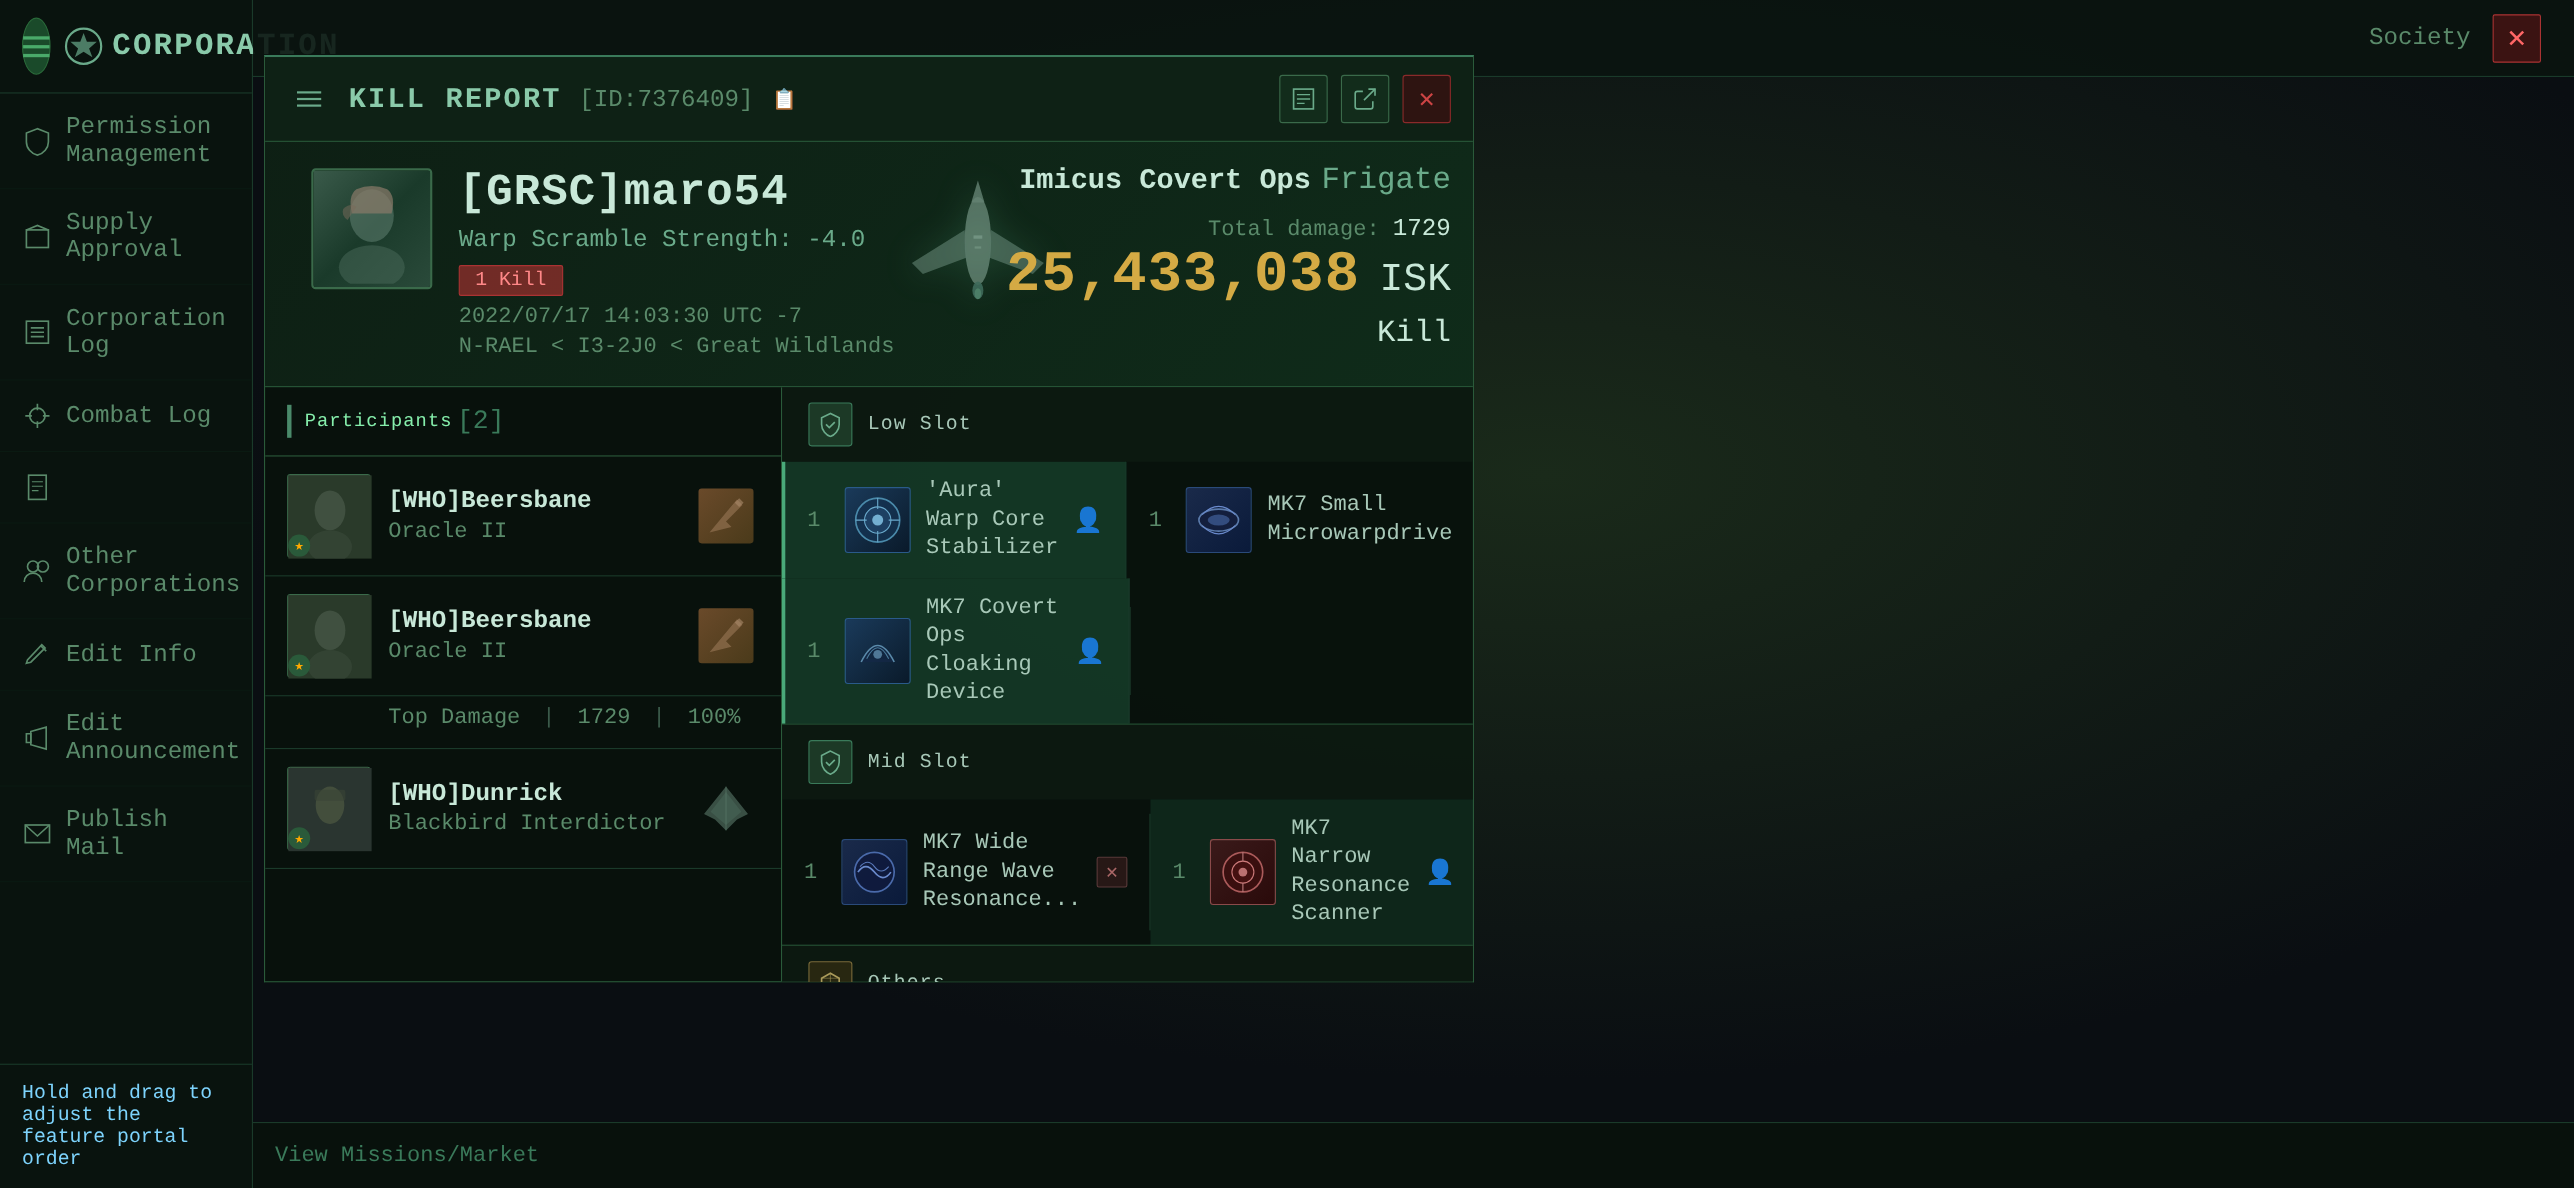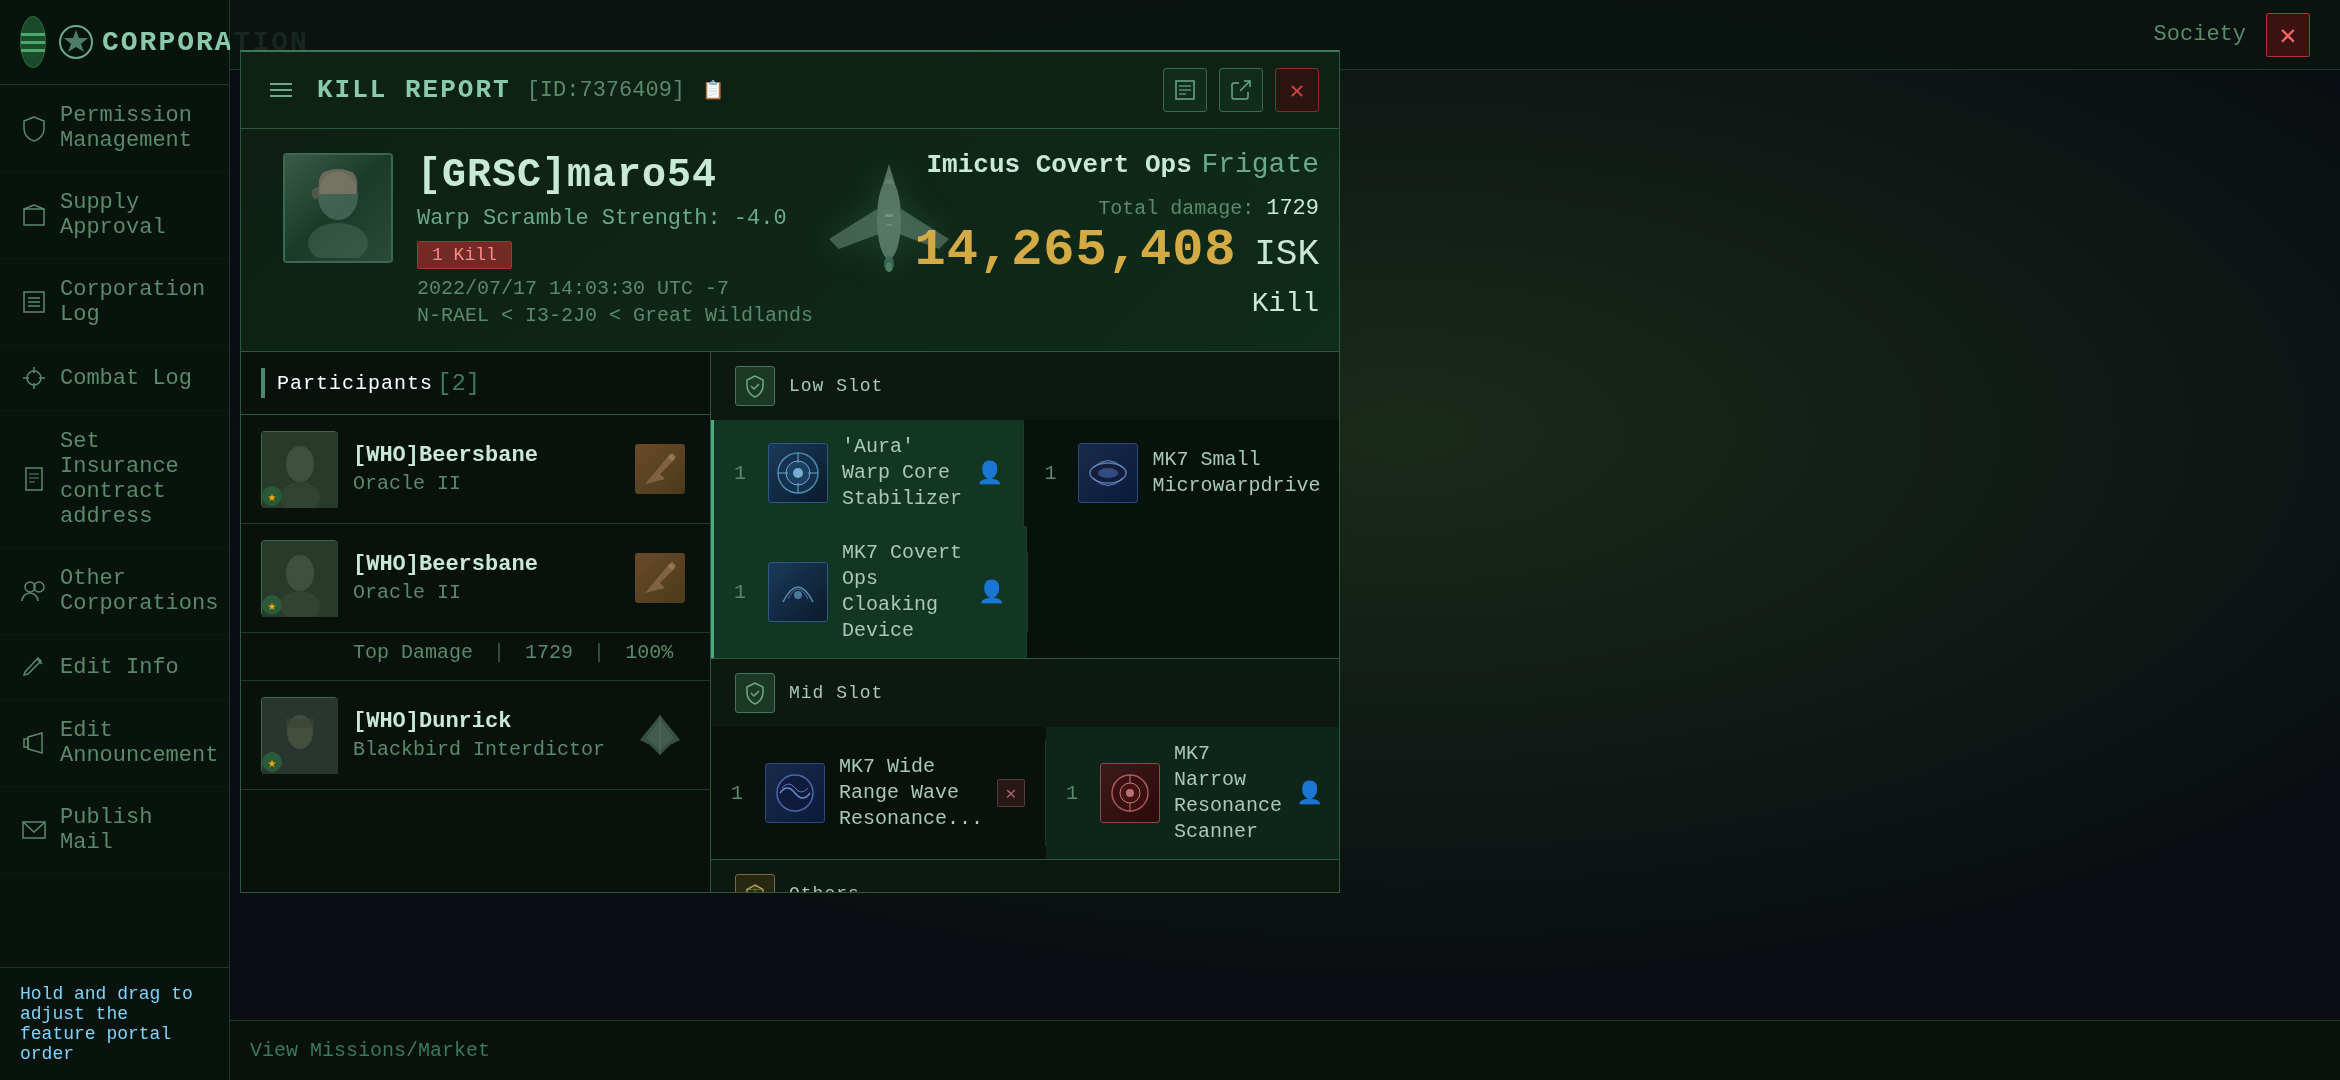--- a/index.html
+++ b/index.html
@@ -364,22 +364,22 @@
     }
 
     .panel-header-bar {
       width: 4px;
       height: 30px;
       background: #4a8a6a;
       margin-right: 8px;
     }
 
     .panel-title {
-      font-size: 20px;
-      color: #ffffff;
+      font-size: 17px;
+      color: #86efac;
       letter-spacing: 1px;
     }
 
     .participant-count {
       font-size: 24px;
       color: #3a7a5a;
     }
 
     .participant-row {
       display: flex;
@@ -695,21 +695,20 @@
     <span>Combat Log</span>
   </div>
 
   <div class="sidebar-item">
     <svg width="28" height="28" viewBox="0 0 28 28" fill="none">
       <rect x="6" y="3" width="16" height="22" stroke="#5a8a6a" stroke-width="1.5" fill="none"></rect>
       <line x1="9" y1="9" x2="19" y2="9" stroke="#5a8a6a" stroke-width="1"></line>
       <line x1="9" y1="13" x2="19" y2="13" stroke="#5a8a6a" stroke-width="1"></line>
       <line x1="9" y1="17" x2="15" y2="17" stroke="#5a8a6a" stroke-width="1"></line>
     </svg>
-    <span>Set Insurance contract address</span>
   </div>
 
   <div class="sidebar-item">
     <svg width="28" height="28" viewBox="0 0 28 28" fill="none">
       <circle cx="10" cy="10" r="5" stroke="#5a8a6a" stroke-width="1.5" fill="none"></circle>
       <circle cx="19" cy="10" r="5" stroke="#5a8a6a" stroke-width="1.5" fill="none"></circle>
       <path d="M2 24c0-4.4 3.6-8 8-8s8 3.6 8 8" stroke="#5a8a6a" stroke-width="1.5" fill="none"></path>
     </svg>
     <span>Other Corporations</span>
   </div>
@@ -831,21 +830,21 @@
     <div class="kill-stats">
       <div>
         <span class="ship-class">Imicus Covert Ops</span>
         <span class="ship-type">Frigate</span>
       </div>
       <div class="total-damage-label">
         <span>Total damage:</span>
         <span class="total-damage-value">1729</span>
       </div>
       <div>
-        <span class="isk-value">14,265,408</span>
+        <span class="isk-value">25,433,038</span>
         <span class="isk-label">ISK</span>
       </div>
       <div class="kill-label">Kill</div>
     </div>
   </div>
 
   <div class="kill-body">
 
     <div class="participants-panel">
       <div class="panel-header">

